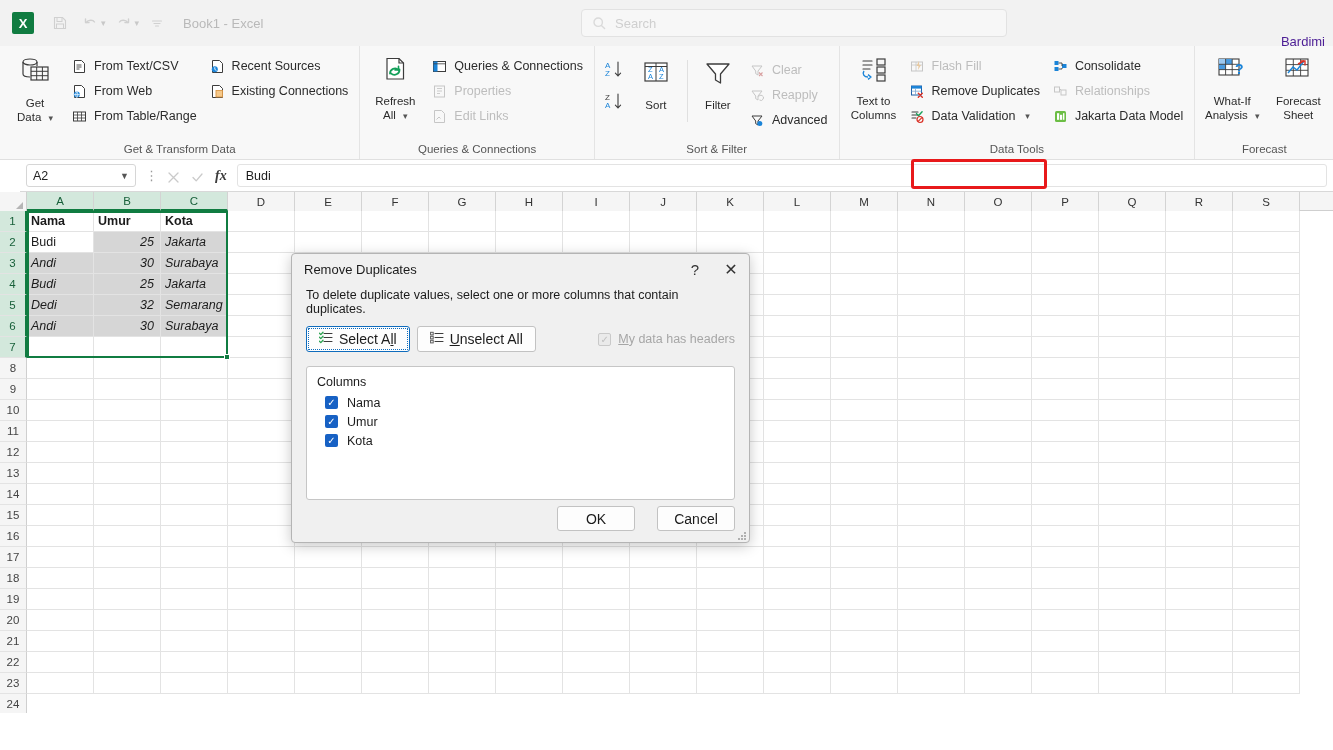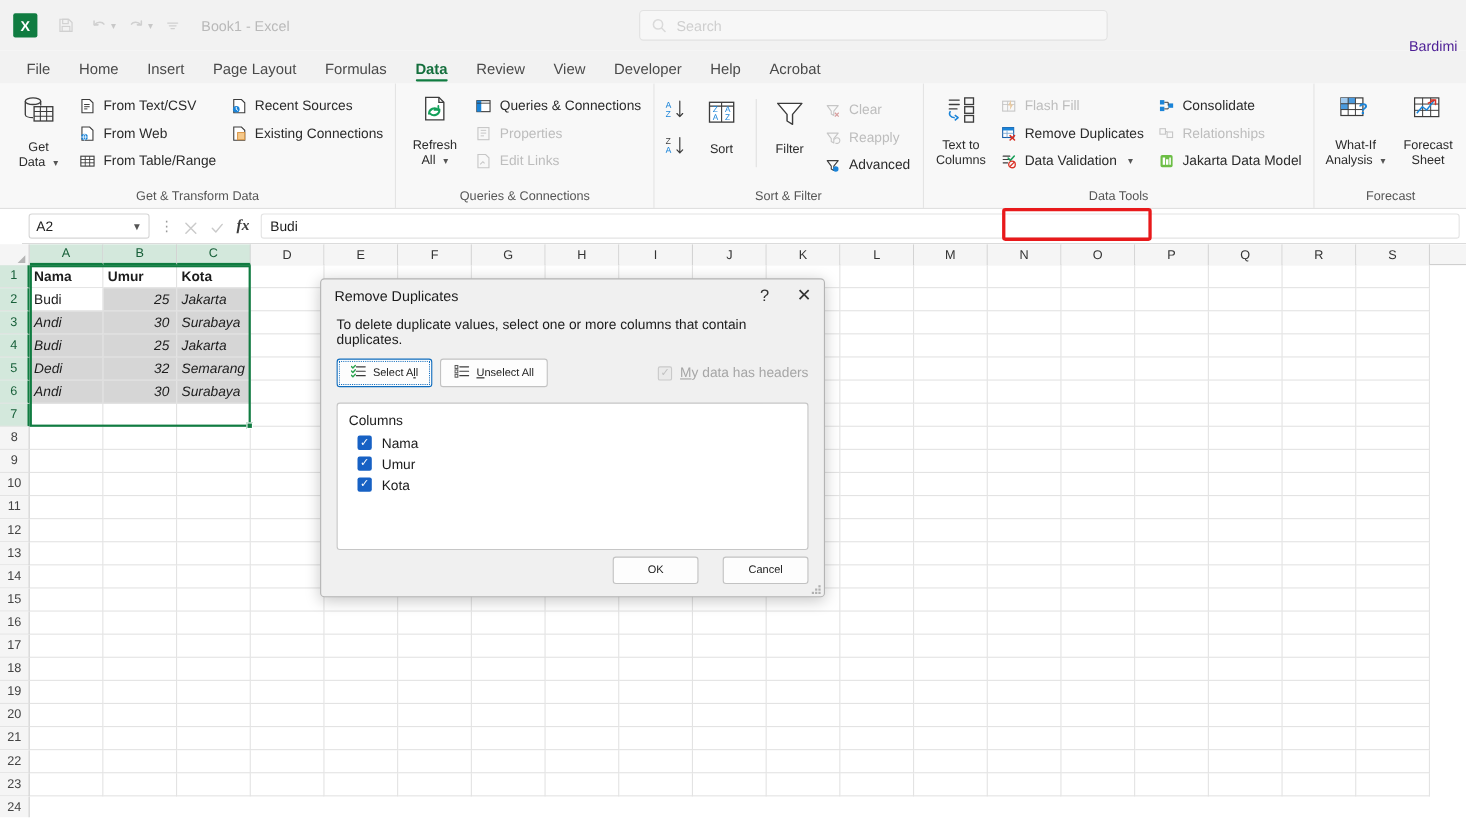--- a/index.html
+++ b/index.html
@@ -180,21 +180,21 @@
   .dlg-help, .dlg-close {
     width: 36px; height: 30px; display: flex; align-items: center;
     justify-content: center; color: #333; font-size: 15px;
   }
   .dlg-close { font-size: 16px; }
   .dlg-desc { padding: 4px 14px 10px 14px; font-size: 12.5px; color: #1b1b1b; }
   .dlg-row1 { display: flex; align-items: center; padding: 0 14px; }
   .btn {
     background: #fdfdfd; border: 1px solid #c2c2c2; border-radius: 3px;
     height: 26px; display: flex; align-items: center; justify-content: center;
-    padding: 0 12px; font-size: 10px; color: #1b1b1b; gap: 6px;
+    padding: 0 12px; font-size: 14px; color: #1b1b1b; gap: 6px;
   }
   .btn.focus {
     border: 1px solid #0f6cbd; outline: 1px solid #0f6cbd; outline-offset: -3px;
     outline-style: dotted;
   }
   .u { text-decoration: underline; }
   .hdr-check { margin-left: auto; display: flex; align-items: center; gap: 7px; color: #a6a6a6; }
   .chk-dis {
     width: 13px; height: 13px; border: 1px solid #c9c9c9; background: #eaeaea;
     border-radius: 2px; display: flex; align-items: center; justify-content: center;
@@ -261,33 +261,20 @@
         <svg width="15" height="15" viewBox="0 0 15 15">
             <circle cx="6.2" cy="6.2" r="4.2" fill="none" stroke="#dadada" stroke-width="1.4"></circle>
             <path d="M9.4 9.4l3.2 3.2" stroke="#dadada" stroke-width="1.4" stroke-linecap="round"></path>
           </svg>
       </span>
       <span class="search-ph">Search</span>
     </div>
     <div class="username">Bardimi</div>
   </div>
 
-  <div class="tabs">
-    <div class="tab">File</div>
-    <div class="tab">Home</div>
-    <div class="tab">Insert</div>
-    <div class="tab">Page Layout</div>
-    <div class="tab">Formulas</div>
-    <div class="tab active">Data</div>
-    <div class="tab">Review</div>
-    <div class="tab">View</div>
-    <div class="tab">Developer</div>
-    <div class="tab">Help</div>
-    <div class="tab">Acrobat</div>
-  </div>
 
   <div class="ribbon">
 
     <div class="rgroup">
       <div class="rgroup-body">
         <div class="bigbtn">
           <span class="glyph">
             <svg width="34" height="32" viewBox="0 0 34 32">
                 <ellipse cx="12" cy="6" rx="7" ry="3" fill="none" stroke="#3c3c3c" stroke-width="1.2"></ellipse>
                 <path d="M5 6v12c0 1.7 3.1 3 7 3" fill="none" stroke="#3c3c3c" stroke-width="1.2"></path>

